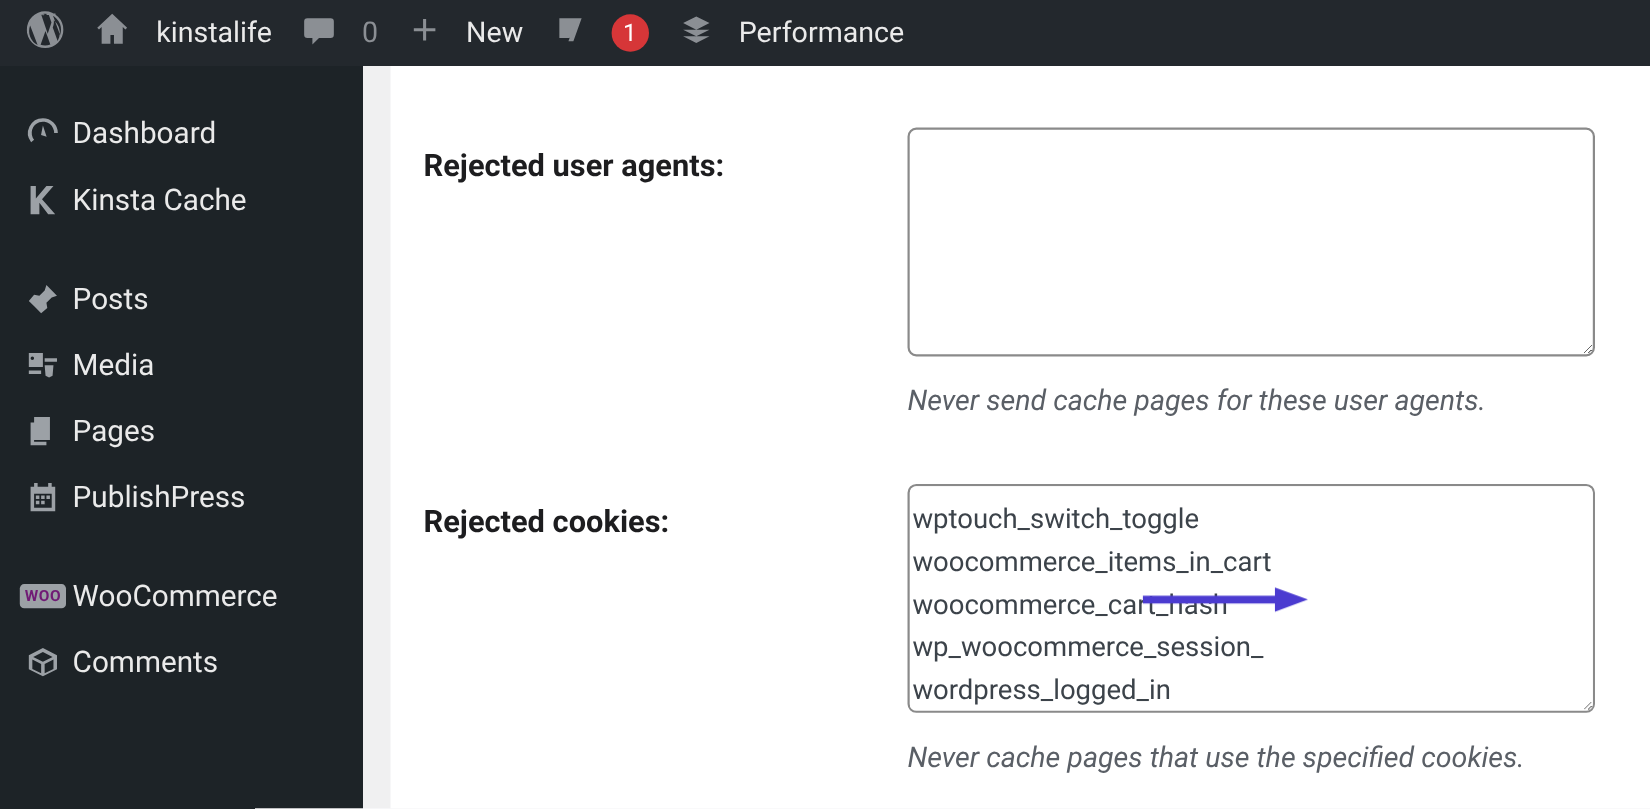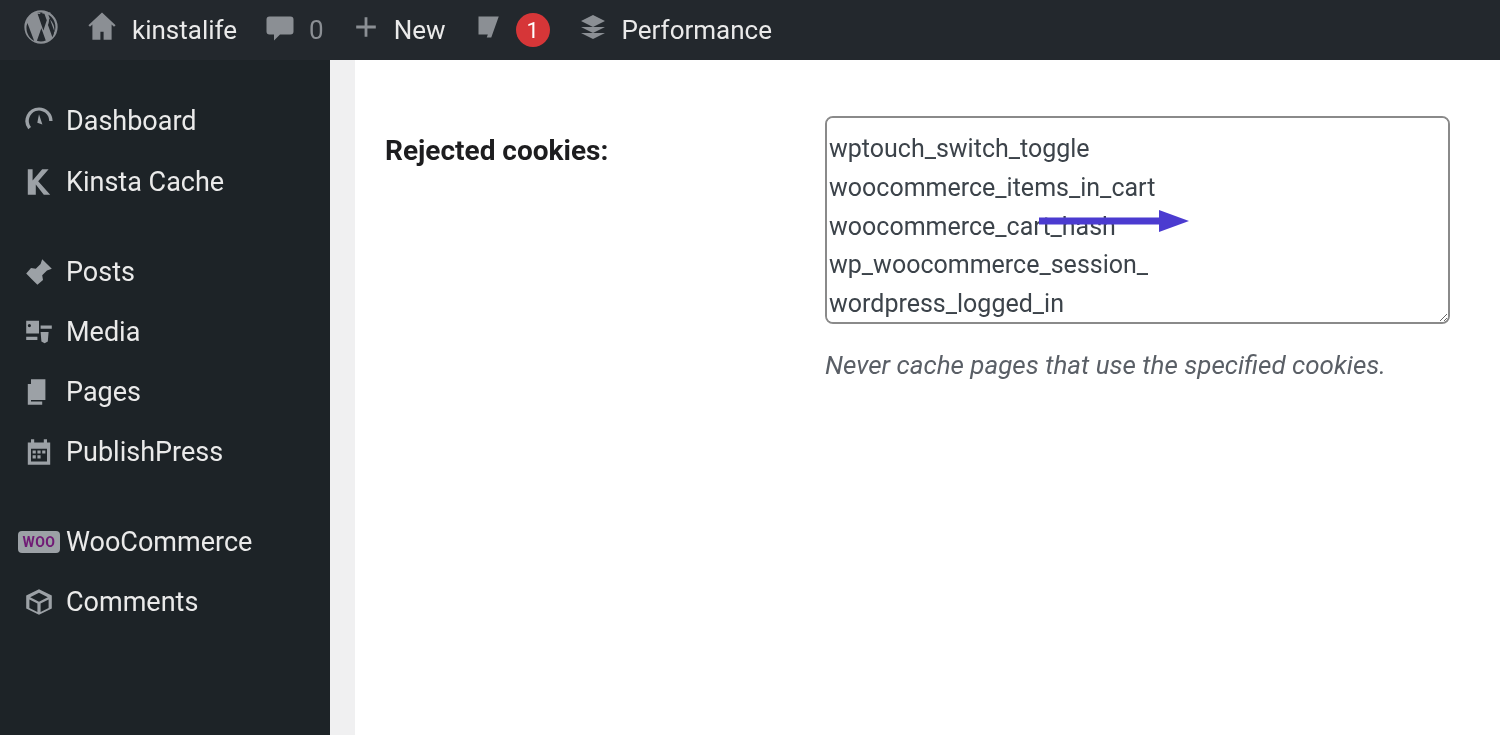--- a/index.html
+++ b/index.html
@@ -14,21 +14,21 @@
       align-items: center;
       padding: 0 14px;
       gap: 8px;
       color: #c3c4c7;
       font-size: 26px;
       flex: 0 0 auto;
     }
     .tb-item {
       display: flex;
       align-items: center;
-      gap: 14px;
+      gap: 24px;
       padding: 0 10px;
       height: 100%;
       cursor: pointer;
       color: #c3c4c7;
     }
     .tb-item svg { fill: #8b8f94; }
     .tb-item .lbl { color: #eaeaea; font-size: 26px; }
     .tb-item .cnt { color: #8b8f94; font-size: 26px; }
     .badge-circle {
       display: inline-flex;
@@ -270,20 +270,27 @@
           </svg>
       </span>
       <span>Comments</span>
     </div>
 
   </div>
 
   <div class="main">
     <div class="settings-table">
 
+      <div class="settings-row">
+        <div class="settings-label">Rejected user agents:</div>
+        <div class="settings-control">
+          <textarea id="ta-ua" class="field" style=""></textarea>
+          <div class="helper">Never send cache pages for these user agents.</div>
+        </div>
+      </div>
 
       <div class="settings-row">
         <div class="settings-label">Rejected cookies:</div>
         <div class="settings-control">
           <textarea id="ta-ck" class="field" style="">wptouch_switch_toggle
 woocommerce_items_in_cart
 woocommerce_cart_hash
 wp_woocommerce_session_
 wordpress_logged_in</textarea>
           <div class="helper">Never cache pages that use the specified cookies.</div>

